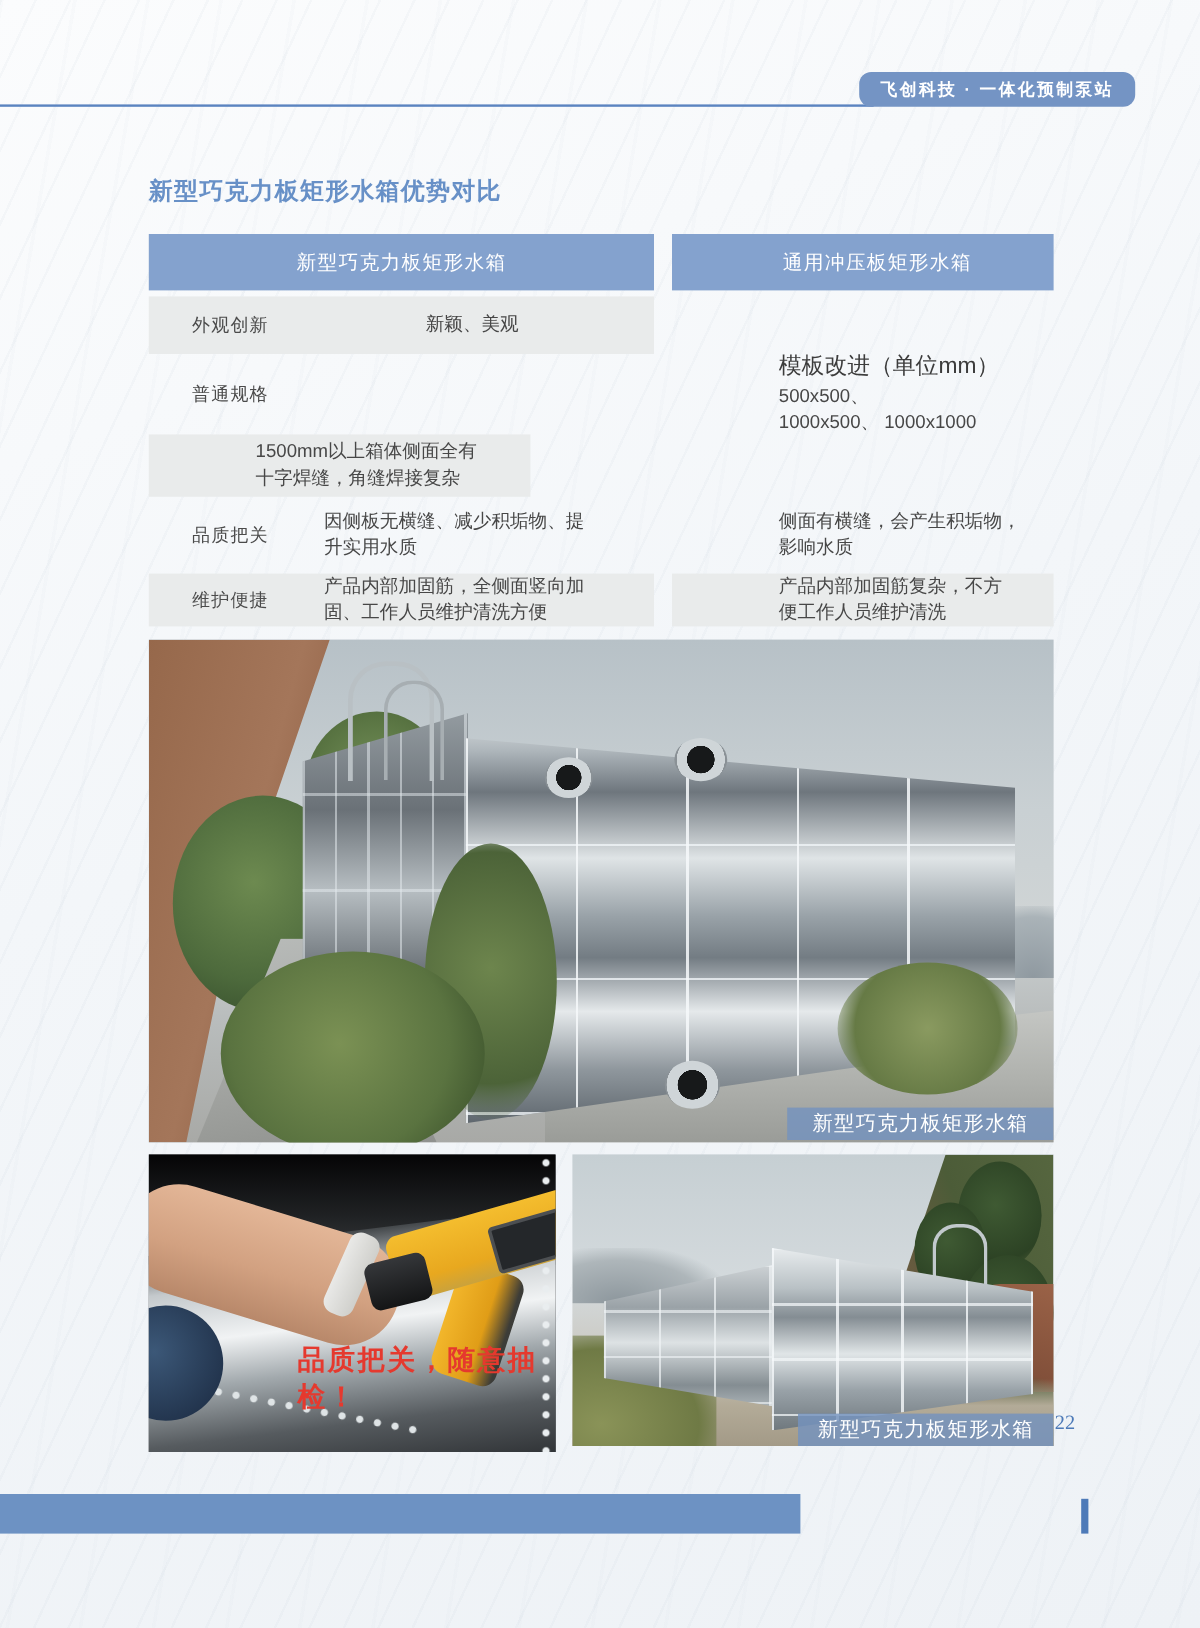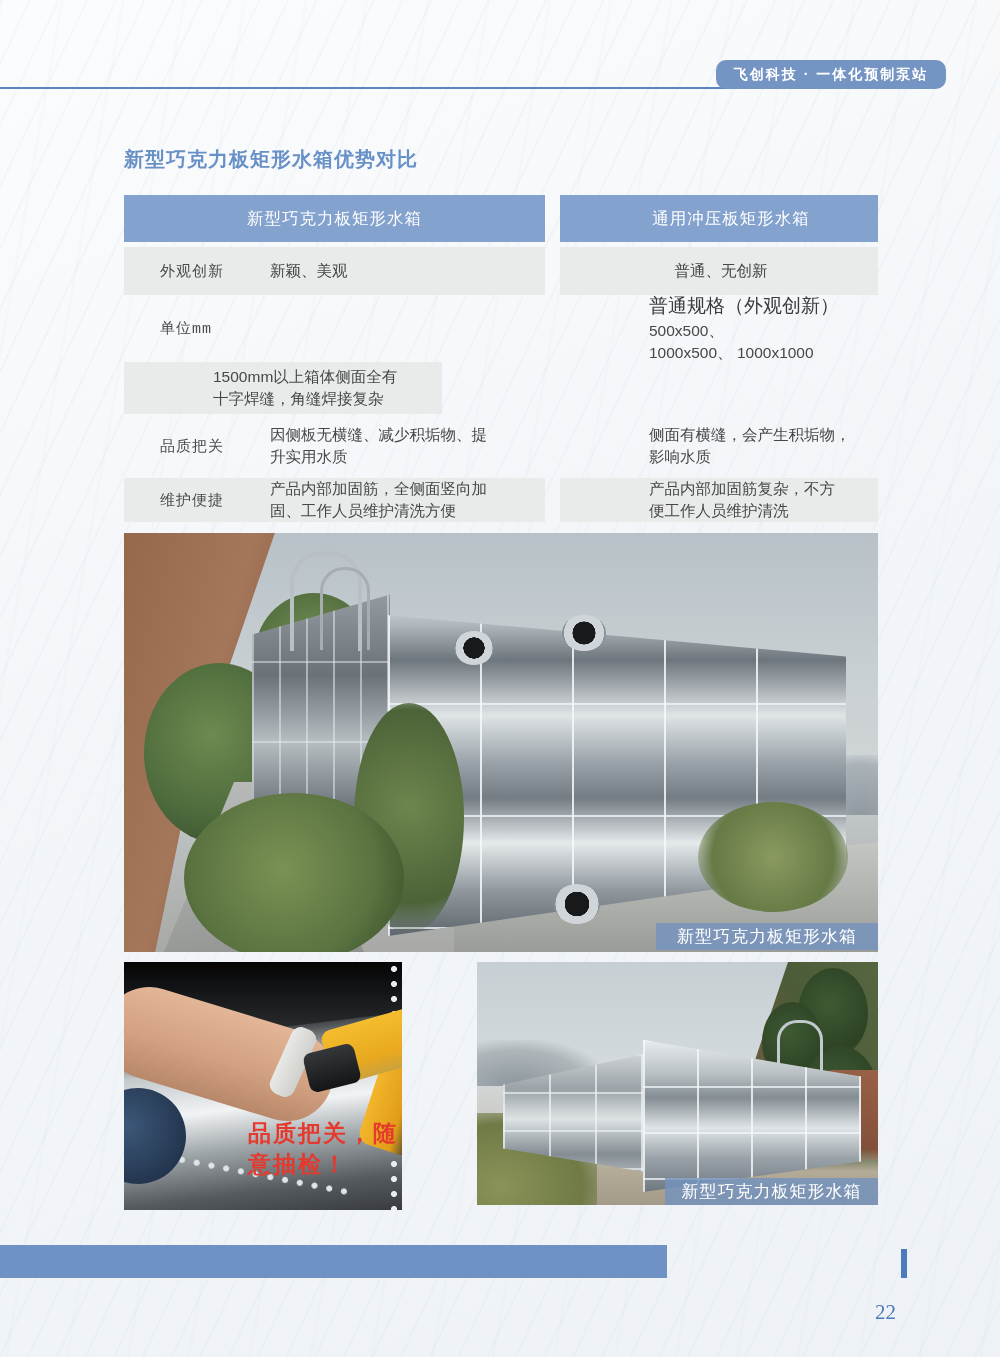--- a/index.html
+++ b/index.html
@@ -40,21 +40,21 @@
     background:#84a2ce;color:#fff;height:47px;
     justify-content:center;font-size:16.5px;letter-spacing:1px;
   }
   .gray .cell-l,.gray .cell-r{background:#e9ebeb;}
   .r1{height:48px;} .r2{height:57px;} .r3{height:52px;} .r4{height:54px;} .r5{height:44px;align-items:center;}
   .row-label{
     flex:0 0 146px;padding-left:36px;box-sizing:border-box;
     font-size:15px;color:#4b4b4b;letter-spacing:1px;font-family:Liberation Mono, monospace;
   }
   .cell-content{flex:1;font-size:15.5px;color:#474747;line-height:1.42;white-space:pre-line;padding-right:8px;}
-  .center-cell .cell-content{text-align:left;padding-right:28px;}
+  .center-cell .cell-content{text-align:center;padding-right:28px;}
   .cell-r .cell-content{padding-left:65px;}
   .center-cell.cell-r .cell-content{padding-left:0;text-align:center;padding-right:20px;}
   .lead{font-size:19px;color:#3c3c3c;}
   .lead-suffix{font-size:15.5px;}
   
   .photo{position:absolute;overflow:hidden;}
   .photo-main{left:124px;top:533px;width:754px;height:419px;
     background:linear-gradient(180deg,#b7c1c7 0%,#c9d0d3 34%,#cfd4d5 55%,#b9bdbd 75%,#a8a9a6 100%);}
   .mountain-right{position:absolute;right:-10px;top:222px;width:90px;height:60px;
     background:radial-gradient(ellipse at 70% 100%,#8f99a0 0%,#aab3b8 60%,transparent 75%);}
@@ -95,21 +95,21 @@
     border:3px solid #a7aeb2;border-bottom:none;border-radius:24px 24px 0 0;}
   .caption-bar{
     position:absolute;right:0;height:27px;
     background:rgba(116,146,190,.82);
     color:#fff;font-size:17px;letter-spacing:1px;
     display:flex;align-items:center;justify-content:center;
   }
   .caption-main{bottom:2px;width:222px;}
   .caption-sec{bottom:0;width:213px;}
   
-  .photo-inspect{left:124px;top:962px;width:278px;height:248px;background:#202225;}
+  .photo-inspect{left:124px;top:962px;width:339px;height:248px;background:#202225;}
   .insp-top{position:absolute;left:0;top:0;width:100%;height:92px;
     background:linear-gradient(180deg,#050506 0%,#1f2123 55%,#3a3d40 100%);}
   .insp-cyl{position:absolute;left:-50px;top:62px;width:480px;height:210px;transform:rotate(-7deg);
     border-radius:36px;
     background:linear-gradient(180deg,#43474a 0%,#c4c9cc 16%,#f1f3f4 36%,#a2a9ad 54%,#565b5f 76%,#2c2f32 100%);}
   .insp-rivets-right{position:absolute;right:2px;top:0;width:12px;height:100%;
     background:radial-gradient(circle at 6px 7px,#e9edef 2.6px,rgba(0,0,0,0) 3.4px);
     background-size:12px 15px;background-repeat:repeat-y;}
   .insp-rivets-bl{position:absolute;left:-10px;bottom:34px;width:240px;height:12px;transform:rotate(11deg);
     background:radial-gradient(circle at 7px 6px,#dfe4e6 2.6px,rgba(0,0,0,0) 3.4px);
@@ -157,22 +157,22 @@
   .sec-tank-right{position:absolute;left:166px;top:78px;width:218px;height:152px;
     clip-path:polygon(0 0,100% 24%,100% 80%,0 100%);
     background:
       repeating-linear-gradient(90deg,rgba(246,249,251,.8) 0 2px,transparent 2px 54px),
       repeating-linear-gradient(180deg,rgba(242,246,248,.75) 0 2px,transparent 2px 46px),
       linear-gradient(180deg,#e8ecee 0%,#b9c1c5 22%,#848d93 38%,#e0e5e7 58%,#99a2a8 78%,#6f787e 100%);}
   .sec-ladder{position:absolute;left:300px;top:58px;width:40px;height:52px;
     border:3px solid #c2c9cd;border-bottom:none;border-radius:20px 20px 0 0;}
   
   .footer-bar{position:absolute;left:0;top:1245px;width:667px;height:33px;background:#6d92c3;}
-  .page-num{position:absolute;left:852px;top:1300px;width:44px;
-    text-align:right;font-size:21px;color:#4d7ab8;font-family:"Liberation Serif","DejaVu Serif",serif;}
+  .page-num{position:absolute;left:852px;top:1176px;width:44px;
+    text-align:right;font-size:17px;color:#4d7ab8;font-family:"Liberation Serif","DejaVu Serif",serif;}
   .page-num-rule{position:absolute;left:901px;top:1249px;width:6px;height:29px;background:#4d7ab8;}
 </style>
 </head>
 <body>
 
 <div class="page">
   <div class="texture"></div>
 
   <div class="top-rule"></div>
   <div class="header-badge">
@@ -186,31 +186,28 @@
     <div class="cmp-row head">
       <div class="cell-l">新型巧克力板矩形水箱</div>
       <div class="cell-r">通用冲压板矩形水箱</div>
     </div>
 
     <div class="cmp-row gray r1">
       <div class="cell-l center-cell">
         <div class="row-label">外观创新</div>
         <div class="cell-content">新颖、美观</div>
       </div>
-      <div class="cell-r center-cell">
-        <div class="cell-content">普通、无创新</div>
-      </div>
     </div>
 
     <div class="cmp-row r2">
       <div class="cell-l">
-        <div class="row-label">单位mm</div>
-      </div>
-      <div class="cell-r">
-        <div class="cell-content"><span class="lead">普通规格（外观创新）</span><span class="lead-suffix">500x500、</span>
+        <div class="row-label">普通规格</div>
+      </div>
+      <div class="cell-r">
+        <div class="cell-content"><span class="lead">模板改进（单位mm）</span><span class="lead-suffix">500x500、</span>
 <span>1000x500、 1000x1000</span></div>
       </div>
     </div>
 
     <div class="cmp-row gray r3">
       <div class="cell-r">
         <div class="cell-content">1500mm以上箱体侧面全有
 十字焊缝，角缝焊接复杂</div>
       </div>
     </div>

